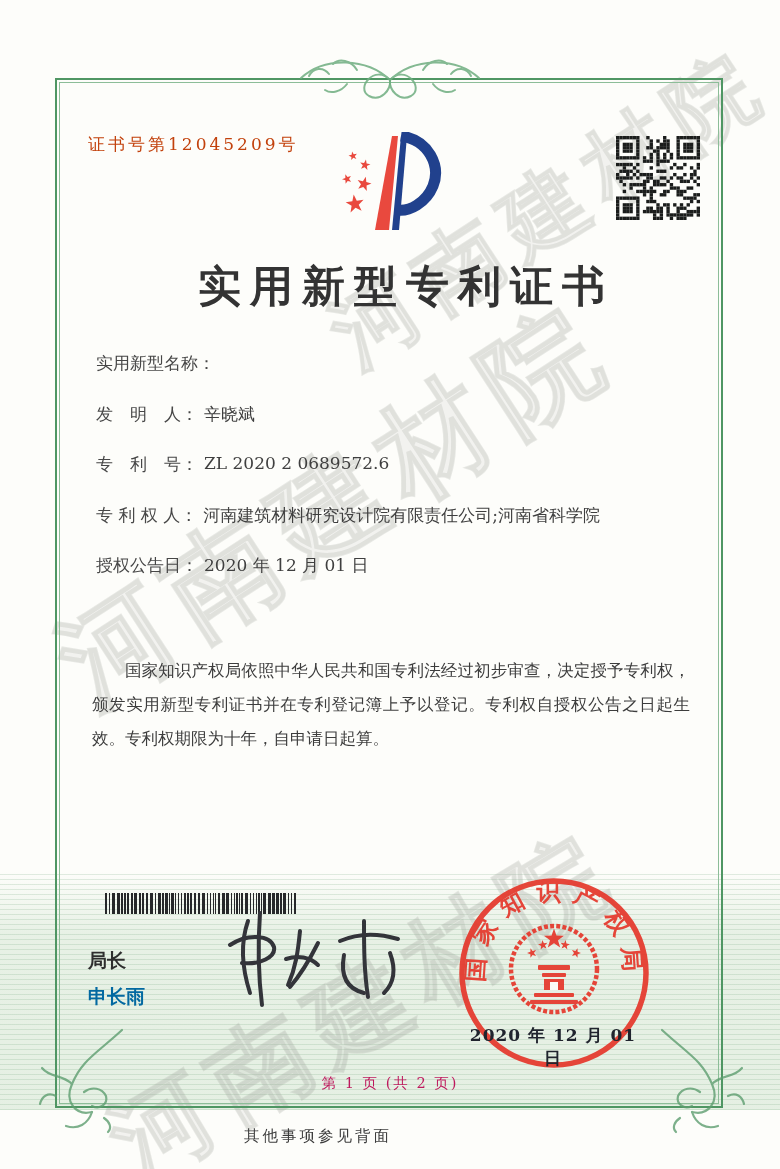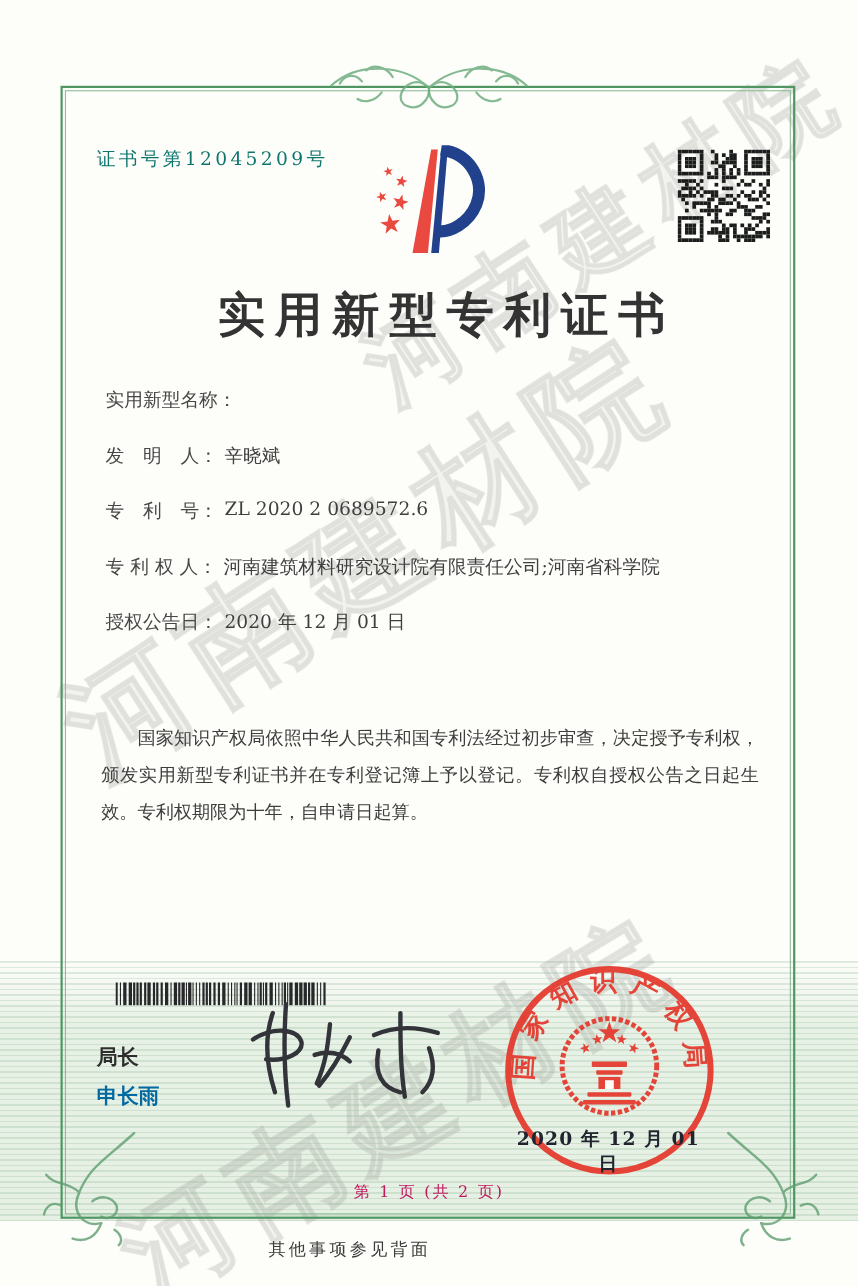--- a/index.html
+++ b/index.html
@@ -34,21 +34,21 @@
   
   .frame{
     left:55px;top:78px;width:668px;height:1030px;z-index:2;
     border:2px solid #4f9663;box-sizing:border-box;
   }
   .frame-inner{
     position:absolute;inset:2px;border:1px solid #8cbd98;
   }
 
   
-  .cert-no{left:88px;top:133px;font-size:17px;letter-spacing:3px;color:#0f766e;z-index:3;}
+  .cert-no{left:88px;top:133px;font-size:17px;letter-spacing:3px;color:#c2410c;z-index:3;}
   .logo{left:337px;top:132px;z-index:3;}
   .qr{left:616px;top:136px;z-index:3;}
   .title{
     left:0;top:258px;width:780px;text-align:center;z-index:3;
     font-size:43px;font-weight:600;letter-spacing:9px;color:#333;padding-left:16px;
   }
 
   
   .fields{left:96px;top:352px;width:592px;z-index:3;font-size:17px;color:#444;}
   .frow{height:50.5px;display:flex;align-items:flex-start;white-space:nowrap;}

